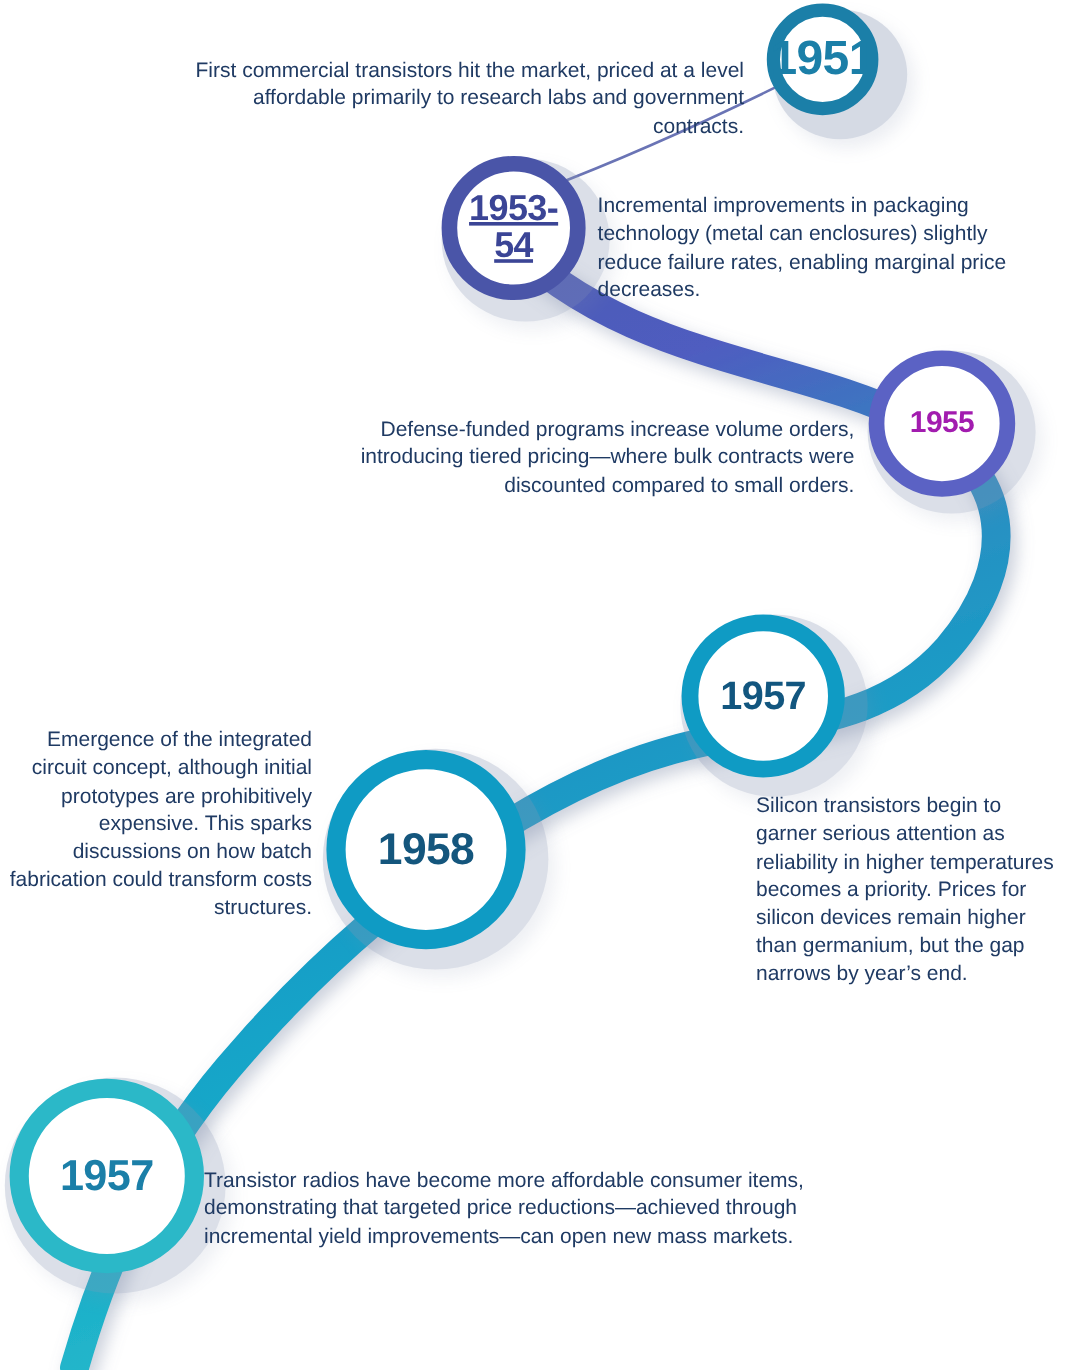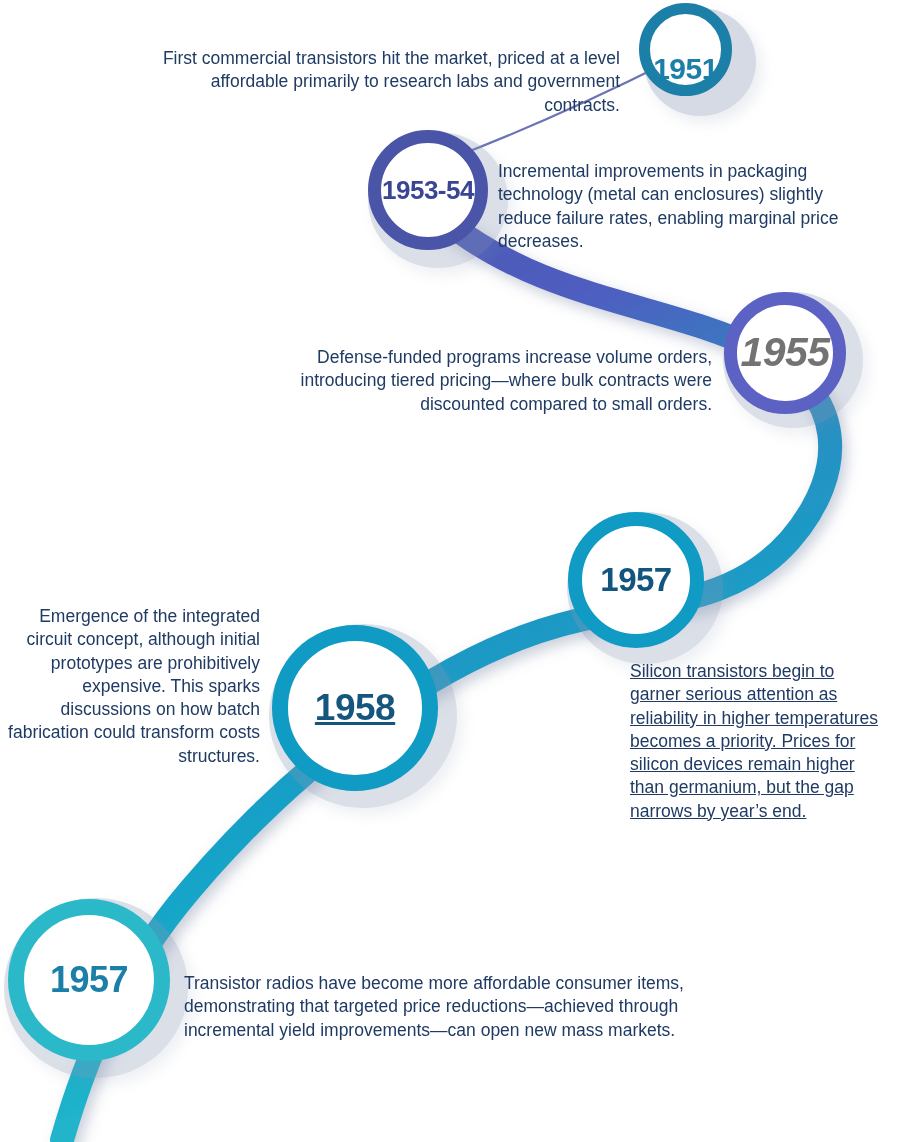--- a/index.html
+++ b/index.html
@@ -47,54 +47,54 @@
     line-height: 1.33;
     color: #1f3a63;
   }
   .desc.right { text-align: left; }
   .desc.left  { text-align: right; }
 
   
   #node-1951 {
     left: 639px; top: 3px; width: 93px; height: 93px;
     border: 11px solid #1b7fa8;
-    font-size: 30px; color: #1b7fa8; align-items: flex-end;
+    font-size: 40px; color: #1b7fa8;
   }
   #node-1953 {
     left: 368px; top: 130px; width: 120px; height: 120px;
     border: 13px solid #4a55a8;
-    font-size: 26px; color: #3b4596;
+    font-size: 30px; color: #3b4596; text-decoration: underline;
   }
   #node-1955 {
     left: 724px; top: 292px; width: 122px; height: 122px;
     border: 13px solid #5b62c4;
-    font-size: 41px; color: #737373; font-style: italic;
+    font-size: 25px; color: #a21caf;
   }
   #node-1957a {
     left: 568px; top: 512px; width: 136px; height: 136px;
     border: 14px solid #0f9bc4;
     font-size: 33px; color: #12567f;
   }
   #node-1958 {
     left: 272px; top: 625px; width: 166px; height: 166px;
     border: 16px solid #0f9bc4;
-    font-size: 37px; color: #14567d; text-decoration: underline;
+    font-size: 37px; color: #14567d;
   }
   #node-1957b {
     left: 8px; top: 899px; width: 162px; height: 162px;
     border: 16px solid #2bb8c8;
     font-size: 36px; color: #1b7fa8;
   }
 
   #desc-1951 { left: 152px; top: 10px;  width: 468px; margin-top: 37px; }
   #desc-1953 { left: 498px; top: 148px; width: 382px; margin-top: 12px; }
   #desc-1955 { left: 238px; top: 346px; width: 474px; }
-  #desc-1957a{ left: 630px; top: 660px; width: 252px; text-decoration: underline; }
+  #desc-1957a{ left: 630px; top: 660px; width: 252px; }
   #desc-1958 { left: 8px;   top: 605px; width: 252px; }
-  #desc-1957b{ left: 184px; top: 972px; width: 522px; }
+  #desc-1957b{ left: 170px; top: 972px; width: 522px; }
 </style>
 </head>
 <body>
 
 <div id="timeline-root">
 
   <svg class="path-layer" viewBox="0 0 900 1142" width="900" height="1142" xmlns="http://www.w3.org/2000/svg">
     <defs>
       <linearGradient id="ribbonGrad" x1="0" y1="0" x2="0.3" y2="1">
         <stop offset="0%" stop-color="#4a55a8"></stop>

